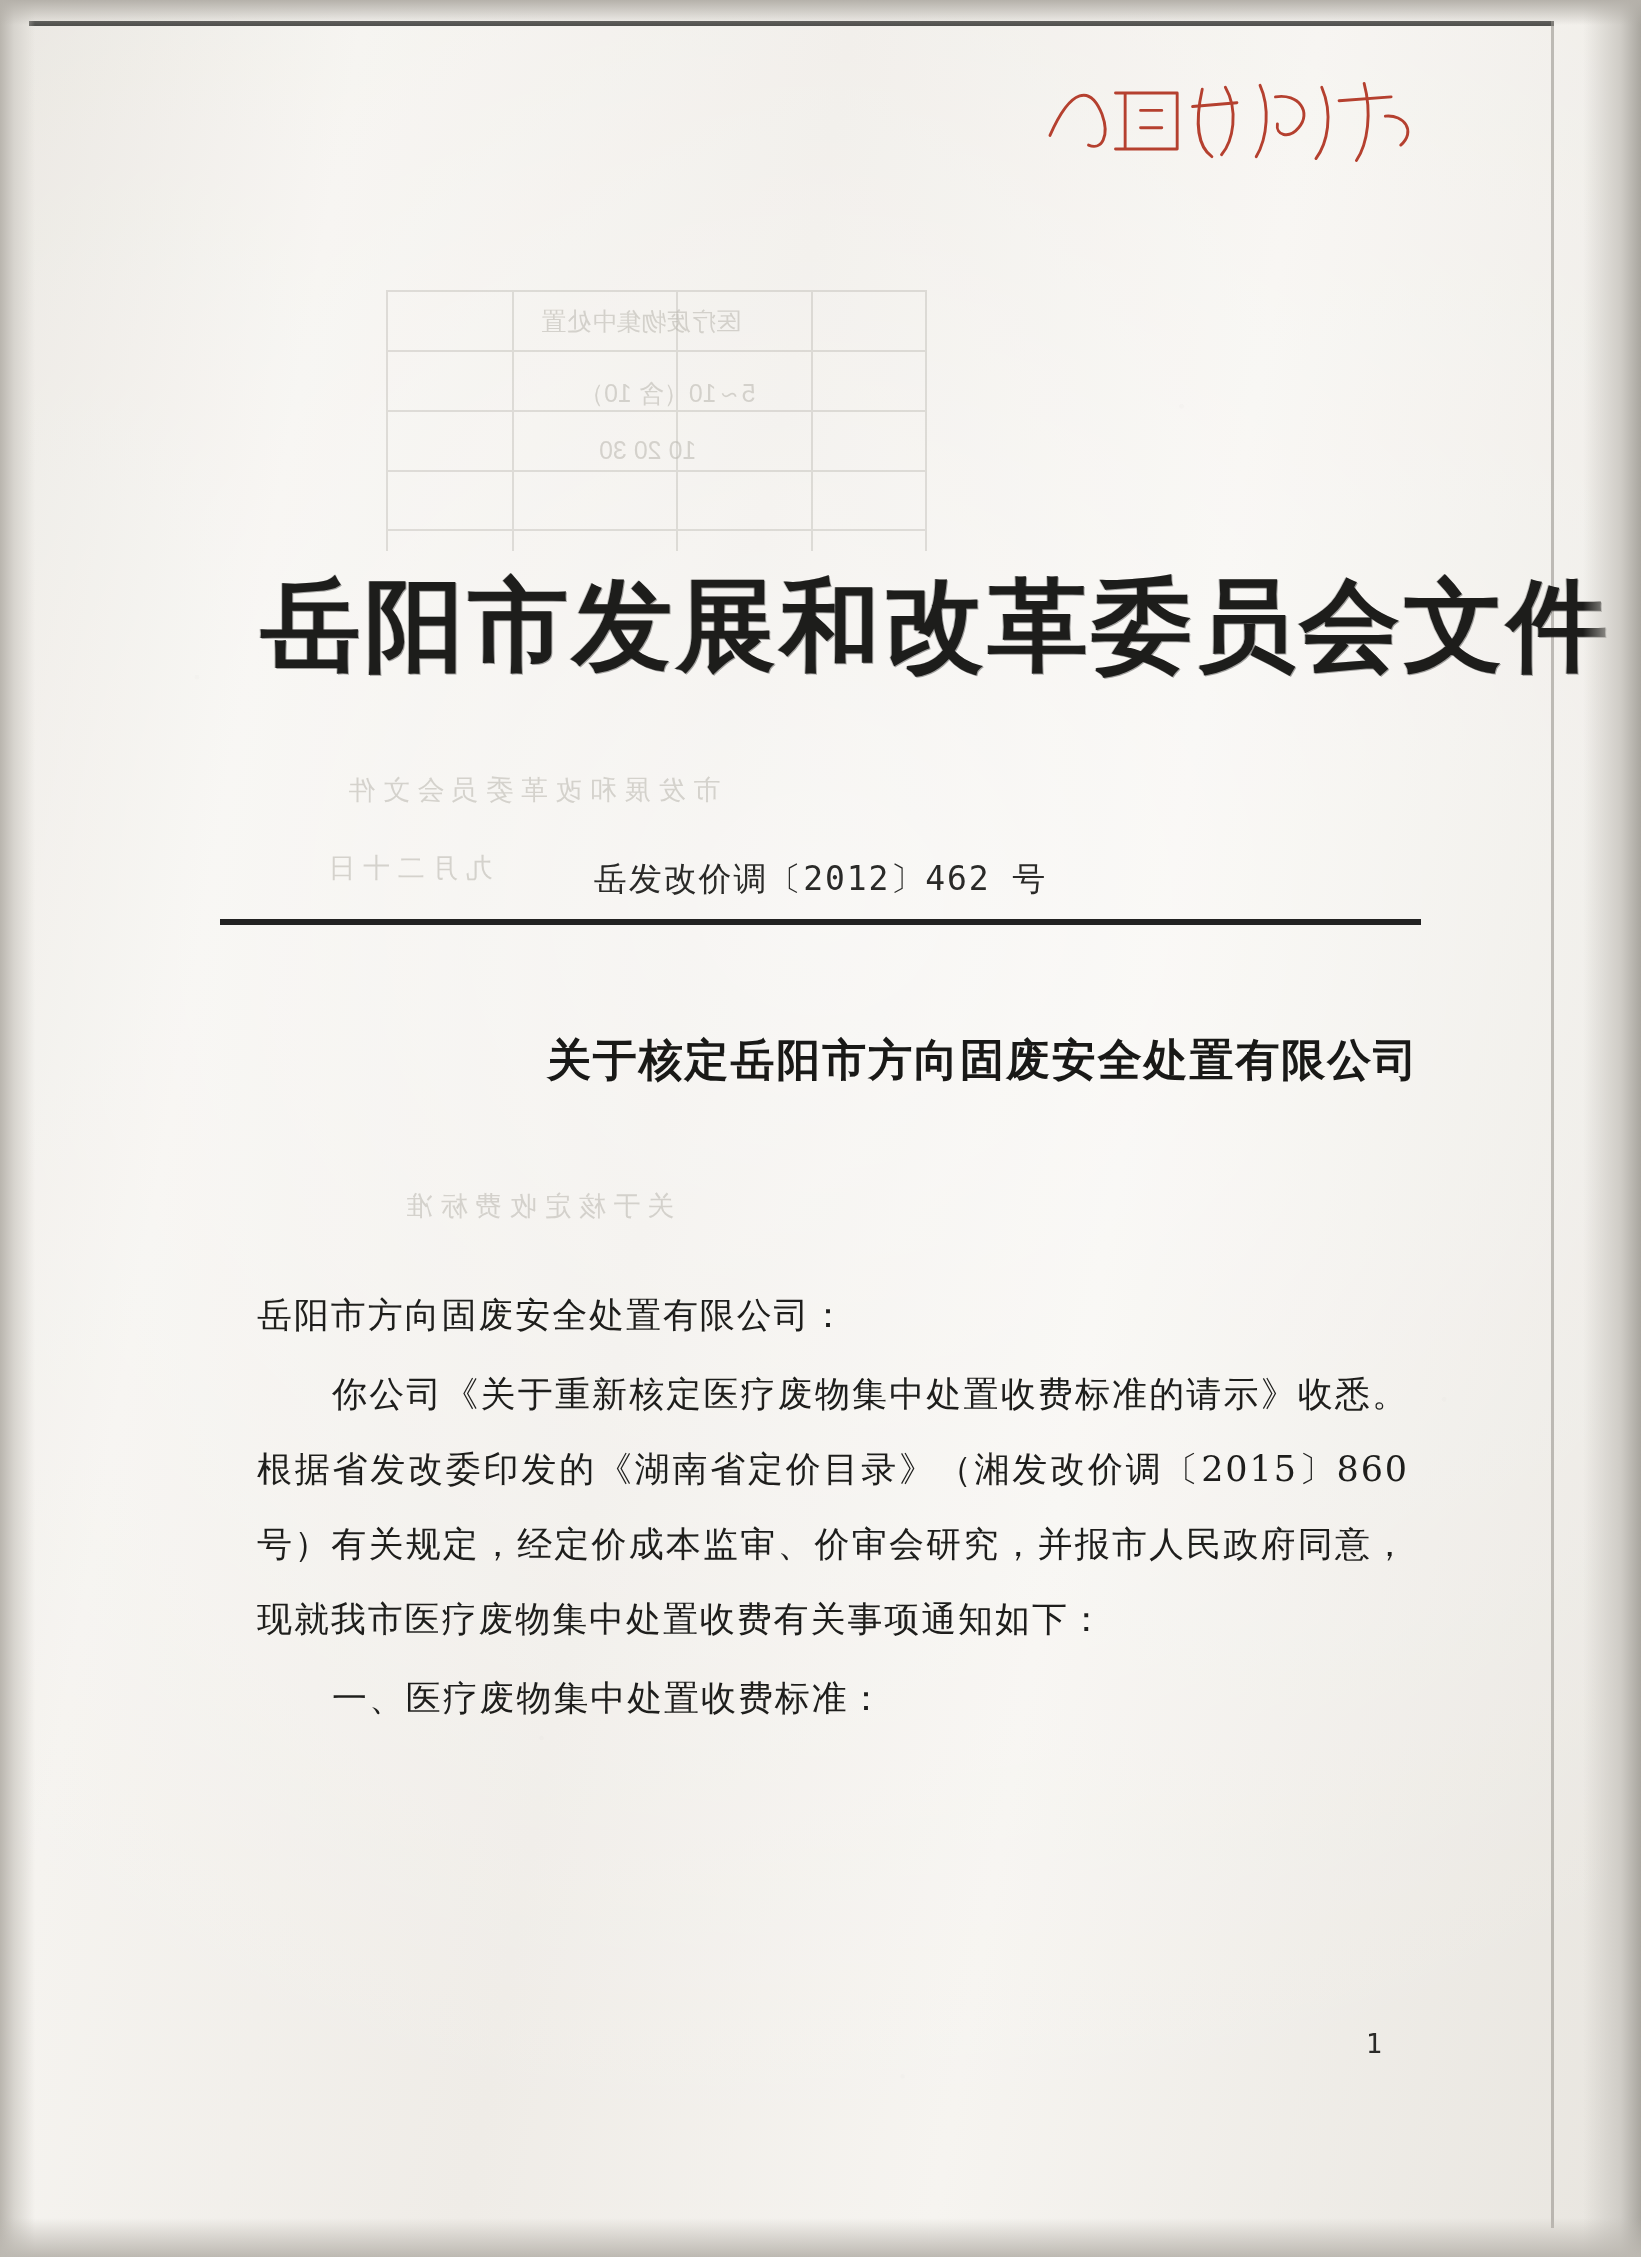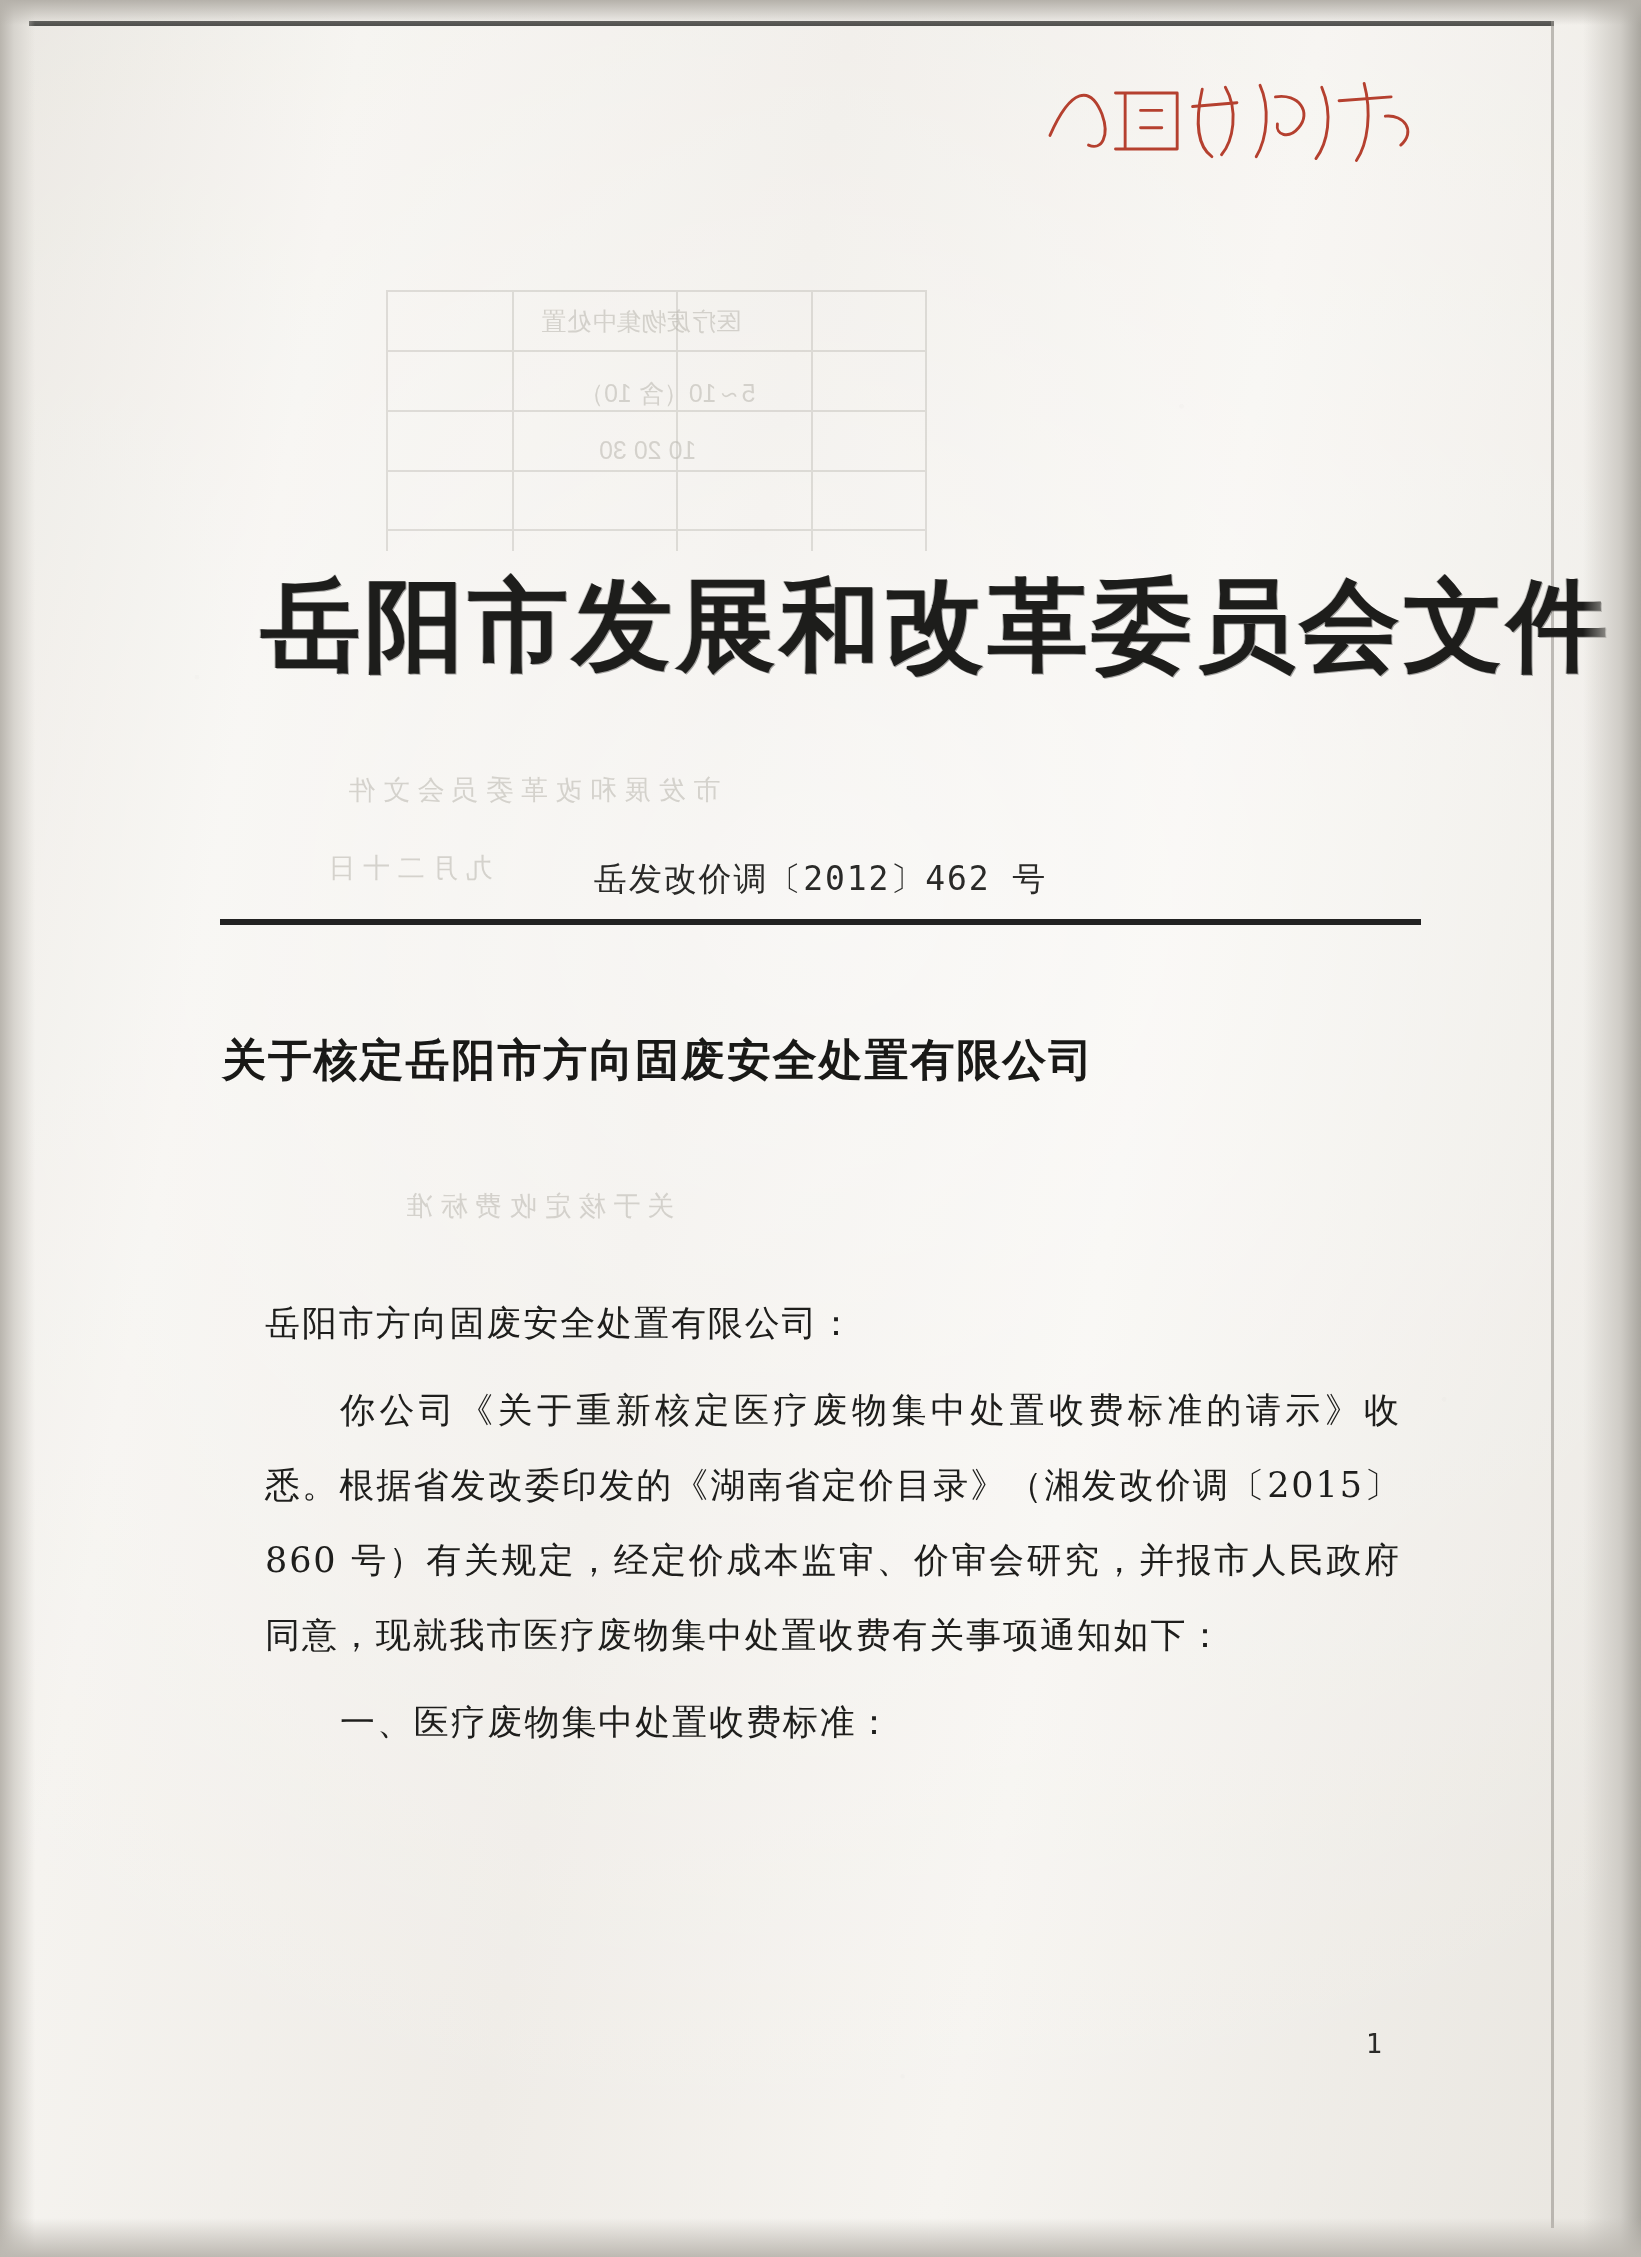--- a/index.html
+++ b/index.html
@@ -142,21 +142,21 @@
     height: 5.8px;
     background: #222;
   }
 
   .title {
     position: absolute;
     left: 50%;
     transform: translateX(-50%);
     top: 1012px;
     width: 1197px;
-    text-align: left;
+    text-align: right;
     font-family: "DejaVu Sans", sans-serif;
     font-weight: bold;
     font-size: 44px;
     line-height: 95px;
     letter-spacing: 1.9px;
     color: #191917;
   }
 
   .body-text {
     position: absolute;
@@ -164,21 +164,21 @@
     right: 228px;
     top: 1274px;
     font-family: "DejaVu Serif", serif;
     font-size: 35px;
     line-height: 75px;
     letter-spacing: 1.9px;
     color: #1e1e1c;
     text-align: justify;
   }
   .body-text p {
-    margin: 12px;
+    margin: 4px;
   }
   .indent2 { text-indent: 75px; }
 
   .page-number {
     position: absolute;
     right: 259px;
     top: 2028px;
     font-family: "DejaVu Sans Mono", monospace;
     font-size: 27px;
     color: #2a2a28;

